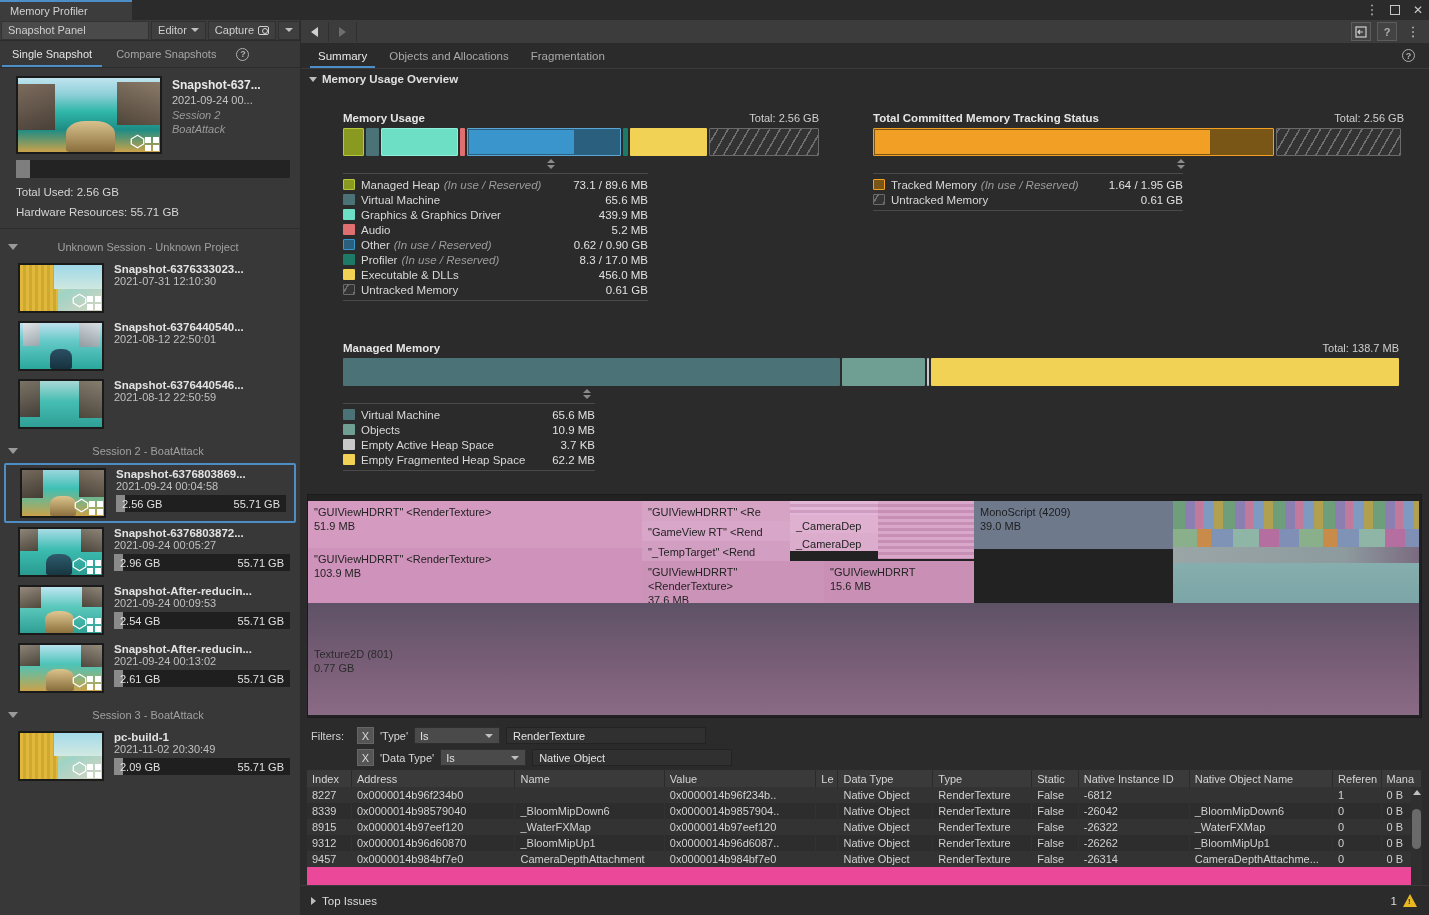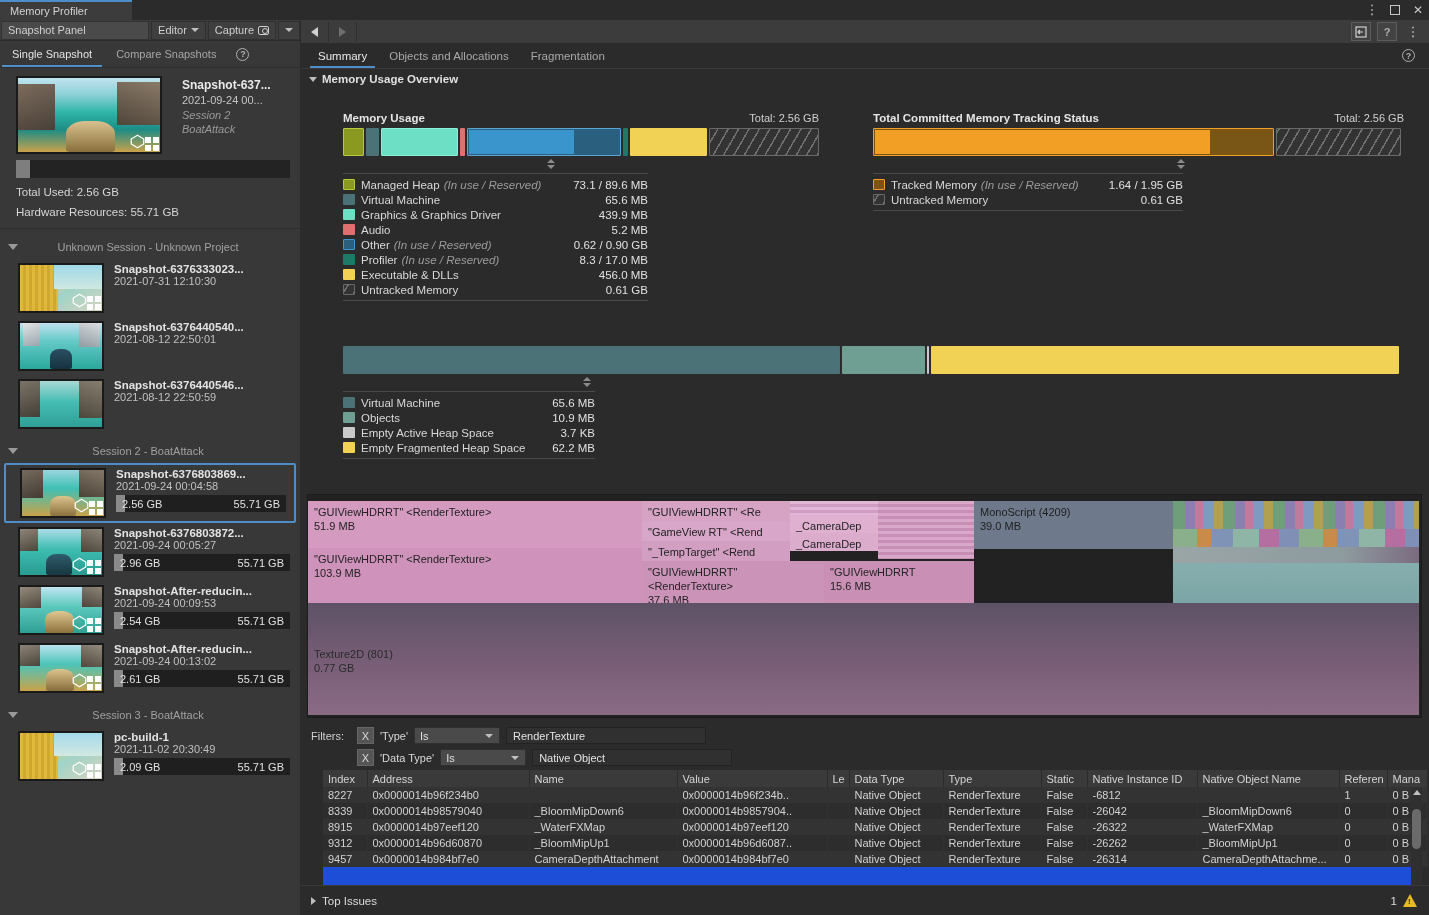--- a/index.html
+++ b/index.html
@@ -66,21 +66,21 @@
   .help-round {
     width: 13px; height: 13px; border-radius: 50%; border: 1.3px solid #b0b0b0;
     display: flex; align-items: center; justify-content: center; font-size: 9px; color: #b0b0b0;
     font-weight: bold; cursor: default;
   }
 
   .snap-list { position: absolute; left: 0; top: 48px; width: 300px; bottom: 0; overflow: hidden; background: #383838; }
 
   
   .feat-card { position: relative; padding: 8px 10px 10px 16px; border-bottom: 1px solid #2d2d2d; }
-  .feat-row { display: flex; gap: 20px; }
+  .feat-row { display: flex; gap: 10px; }
   .thumb { border: 2px solid #1a1a1a; position: relative; overflow: hidden; flex: none; }
   .thumb .uni { position: absolute; right: 15px; bottom: 3px; width: 15px; height: 15px; }
   .thumb .win { position: absolute; right: 1px; bottom: 1px; width: 14px; height: 14px;
     background:
       linear-gradient(#fff,#fff) 0 0/6px 6px no-repeat,
       linear-gradient(#fff,#fff) 8px 0/6px 6px no-repeat,
       linear-gradient(#fff,#fff) 0 8px/6px 6px no-repeat,
       linear-gradient(#fff,#fff) 8px 8px/6px 6px no-repeat; }
   .feat-meta { padding-top: 2px; }
   .feat-name { font-size: 12px; font-weight: bold; color: #e8e8e8; margin-bottom: 2px; }
@@ -152,21 +152,21 @@
   .filters { position: absolute; left: 6px; right: 7px; top: 702px; height: 44px; background: #2b2b2b; padding-top: 4px;}
   .frow { display: flex; align-items: center; height: 19px; margin-bottom: 3px; }
   .flabel { width: 50px; color: #cfcfcf; font-size: 11px; padding-left: 4px;}
   .xbtn { width: 17px; height: 17px; background: #555; border: 1px solid #666; color: #dadada; display:flex;align-items:center;justify-content:center;font-size:11px;}
   .fkey { color: #d8d8d8; margin: 0 6px; font-size: 11px; }
   .fsel { width: 86px; height: 17px; background: #4a4a4a; border: 1px solid #2f2f2f; display: flex; align-items: center; padding: 0 5px; color: #e0e0e0; font-size: 11px; position: relative;}
   .fsel .caret-d { position: absolute; right: 6px; }
   .ftext { flex: 1; height: 17px; background: #303030; border: 1px solid #232323; display: flex; align-items: center; padding: 0 6px; color: #e2e2e2; font-size: 11px; margin-left: 6px;}
 
   
-  .tablewrap { position: absolute; left: 22px; right: 7px; top: 750px; height: 124px; background: #1d4ed8; }
+  .tablewrap { position: absolute; left: 6px; right: 7px; top: 750px; height: 124px; background: #ec4899; }
   table.grid { width: 100%; border-collapse: collapse; table-layout: fixed; }
   table.grid th {
     background: #3a3a3a; color: #d5d5d5; font-weight: normal; font-size: 11px;
     text-align: left; padding: 2px 5px; height: 17px; border-right: 1px solid #2b2b2b;
     white-space: nowrap; overflow: hidden;
   }
   table.grid td {
     font-size: 11px; padding: 1px 5px; height: 16px; white-space: nowrap; overflow: hidden;
     color: #d2d2d2; border-right: 1px solid #323232;
   }
@@ -561,20 +561,24 @@
         <div class="lrow">
           <span class="swatch hatched"></span>
           <span class="lname">Untracked Memory</span>
           <span class="lsub"></span>
           <span class="lval">0.61 GB</span>
         </div>
       </div>
     </div>
 
     <div class="widgets" style="position:absolute;left:18px;top:318px;width:1090px;">
+      <div class="w-headrow">
+        <span class="w-title">Managed Memory</span>
+        <span class="w-total">Total: 138.7 MB</span>
+      </div>
       <div class="barstrip">
         <div class="seg" style="width:47.1%;background:#4b7377;"></div>
         <div class="seg" style="width:7.9%;background:#6f9e93;"></div>
         <div class="seg" style="width:0.2%;background:#c9c9c9;"></div>
         <div class="seg" style="width:44.4%;background:#f2d254;"></div>
       </div>
       <div class="spinner" style="margin-left:236px;width:16px;">
         <span class="sp-up"></span>
           <span class="sp-dn"></span>
       </div>

